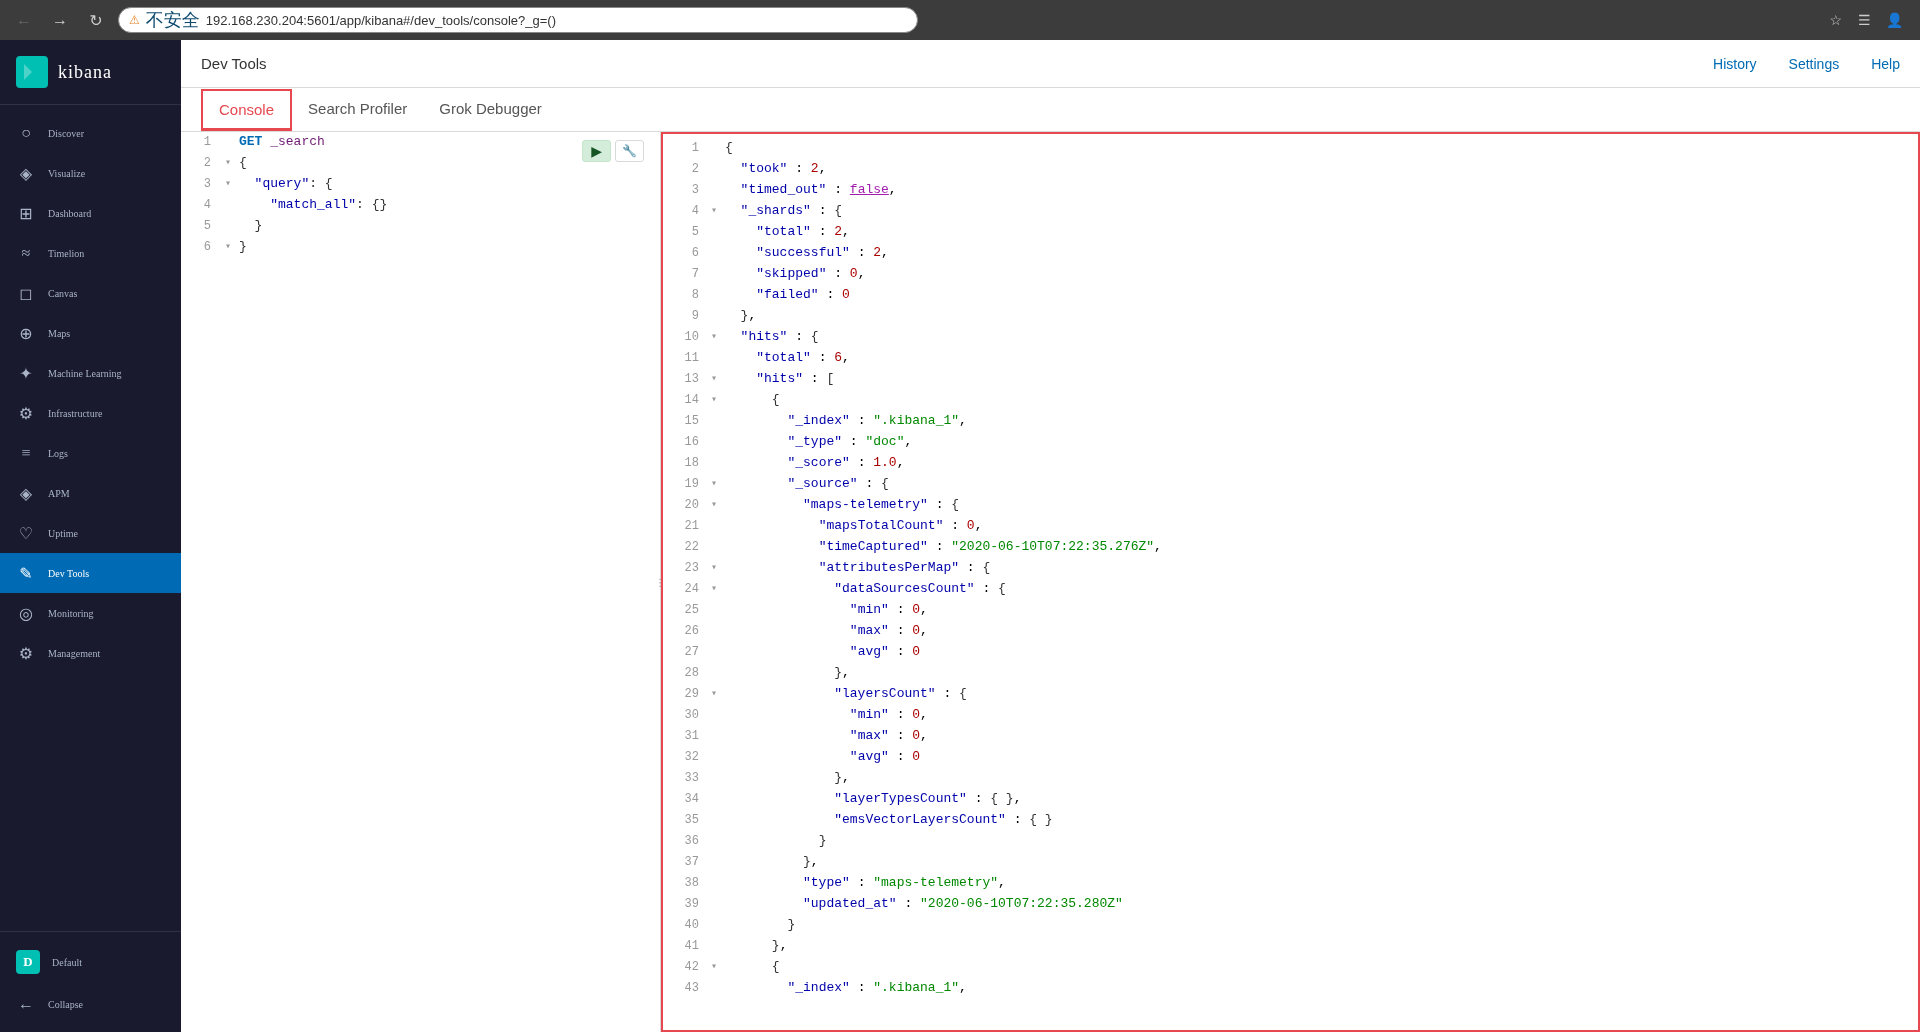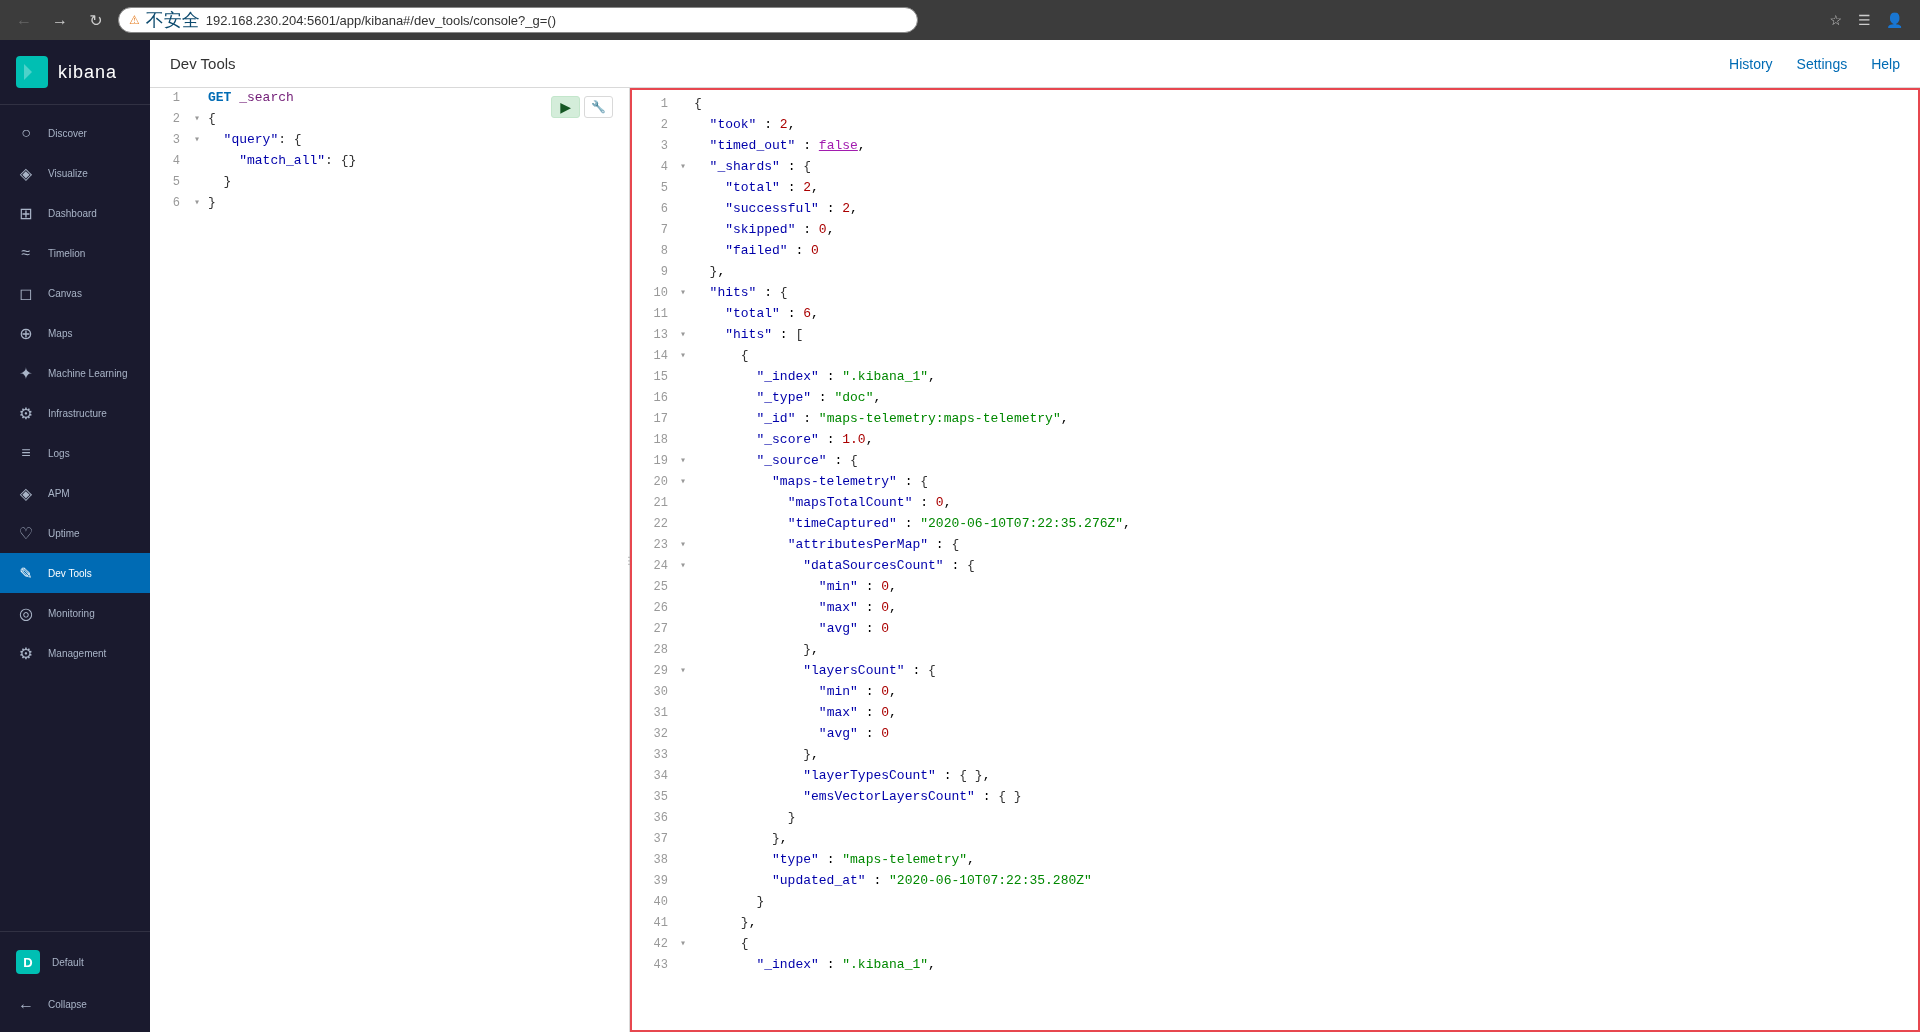--- a/index.html
+++ b/index.html
@@ -59,26 +59,27 @@
 
     
     .app-container {
       display: flex;
       flex: 1;
       overflow: hidden;
     }
 
     
     .sidebar {
-      width: 150px;
+      width: 181px;
       background: #1a1a2e;
       display: flex;
       flex-direction: column;
       flex-shrink: 0;
       overflow-y: auto;
+      font-family: Liberation Serif, serif;
     }
     .kibana-logo {
       display: flex;
       align-items: center;
       gap: 10px;
       padding: 16px 16px;
       border-bottom: 1px solid rgba(255,255,255,0.1);
       cursor: pointer;
     }
     .kibana-logo-icon {
@@ -148,21 +149,21 @@
       background: #fff;
       flex-shrink: 0;
     }
     .main-header-title {
       font-size: 15px;
       color: #333;
       font-weight: 500;
     }
     .main-header-actions {
       display: flex;
-      gap: 24px;
+      gap: 32px;
       align-items: center;
     }
     .main-header-link {
       color: #006bb4;
       font-size: 14px;
       cursor: pointer;
       text-decoration: none;
     }
 
     
@@ -448,20 +449,26 @@
 
     <div class="main-header">
       <span class="main-header-title">Dev Tools</span>
       <div class="main-header-actions">
         <a class="main-header-link">History</a>
         <a class="main-header-link">Settings</a>
         <a class="main-header-link">Help</a>
       </div>
     </div>
 
+    <div class="tabs-bar">
+
+    <div class="tab active" style="border-width: 2px 2px 3px; border-style: solid; border-color: rgb(231, 71, 79); border-image: initial; margin-bottom: -1px; padding: 10px 16px;">Console</div>
+        <div class="tab">Search Profiler</div>
+        <div class="tab">Grok Debugger</div>
+      </div>
 
     <div class="devtools-body">
 
       <div class="editor-pane">
         <div class="code-editor" id="editor-lines">
 
         <div class="code-line">
     <span class="line-num">1</span>
     <span class="fold-gutter"></span>
     <span class="code-content"><span style="color:#006bb4;font-weight:600">GET</span> <span style="color:#701a75">_search</span></span>
@@ -571,25 +578,20 @@
     <span class="resp-line-num">15</span>
     <span class="resp-fold"></span>
     <span class="resp-content">        <span class="j-key">"_index"</span> : <span class="j-str">".kibana_1"</span>,</span>
   </div>
             <div class="resp-line">
     <span class="resp-line-num">16</span>
     <span class="resp-fold"></span>
     <span class="resp-content">        <span class="j-key">"_type"</span> : <span class="j-str">"doc"</span>,</span>
   </div>
             <div class="resp-line">
-    <span class="resp-line-num">17</span>
-    <span class="resp-fold"></span>
-    <span class="resp-content">        <span class="j-key">"_id"</span> : <span class="j-str">"maps-telemetry:maps-telemetry"</span>,</span>
-  </div>
-            <div class="resp-line">
     <span class="resp-line-num">18</span>
     <span class="resp-fold"></span>
     <span class="resp-content">        <span class="j-key">"_score"</span> : <span class="j-num">1.0</span>,</span>
   </div>
             <div class="resp-line">
     <span class="resp-line-num">19</span>
     <span class="resp-fold">▾</span>
     <span class="resp-content">        <span class="j-key">"_source"</span> : <span class="j-brace">{</span></span>
   </div>
             <div class="resp-line">

